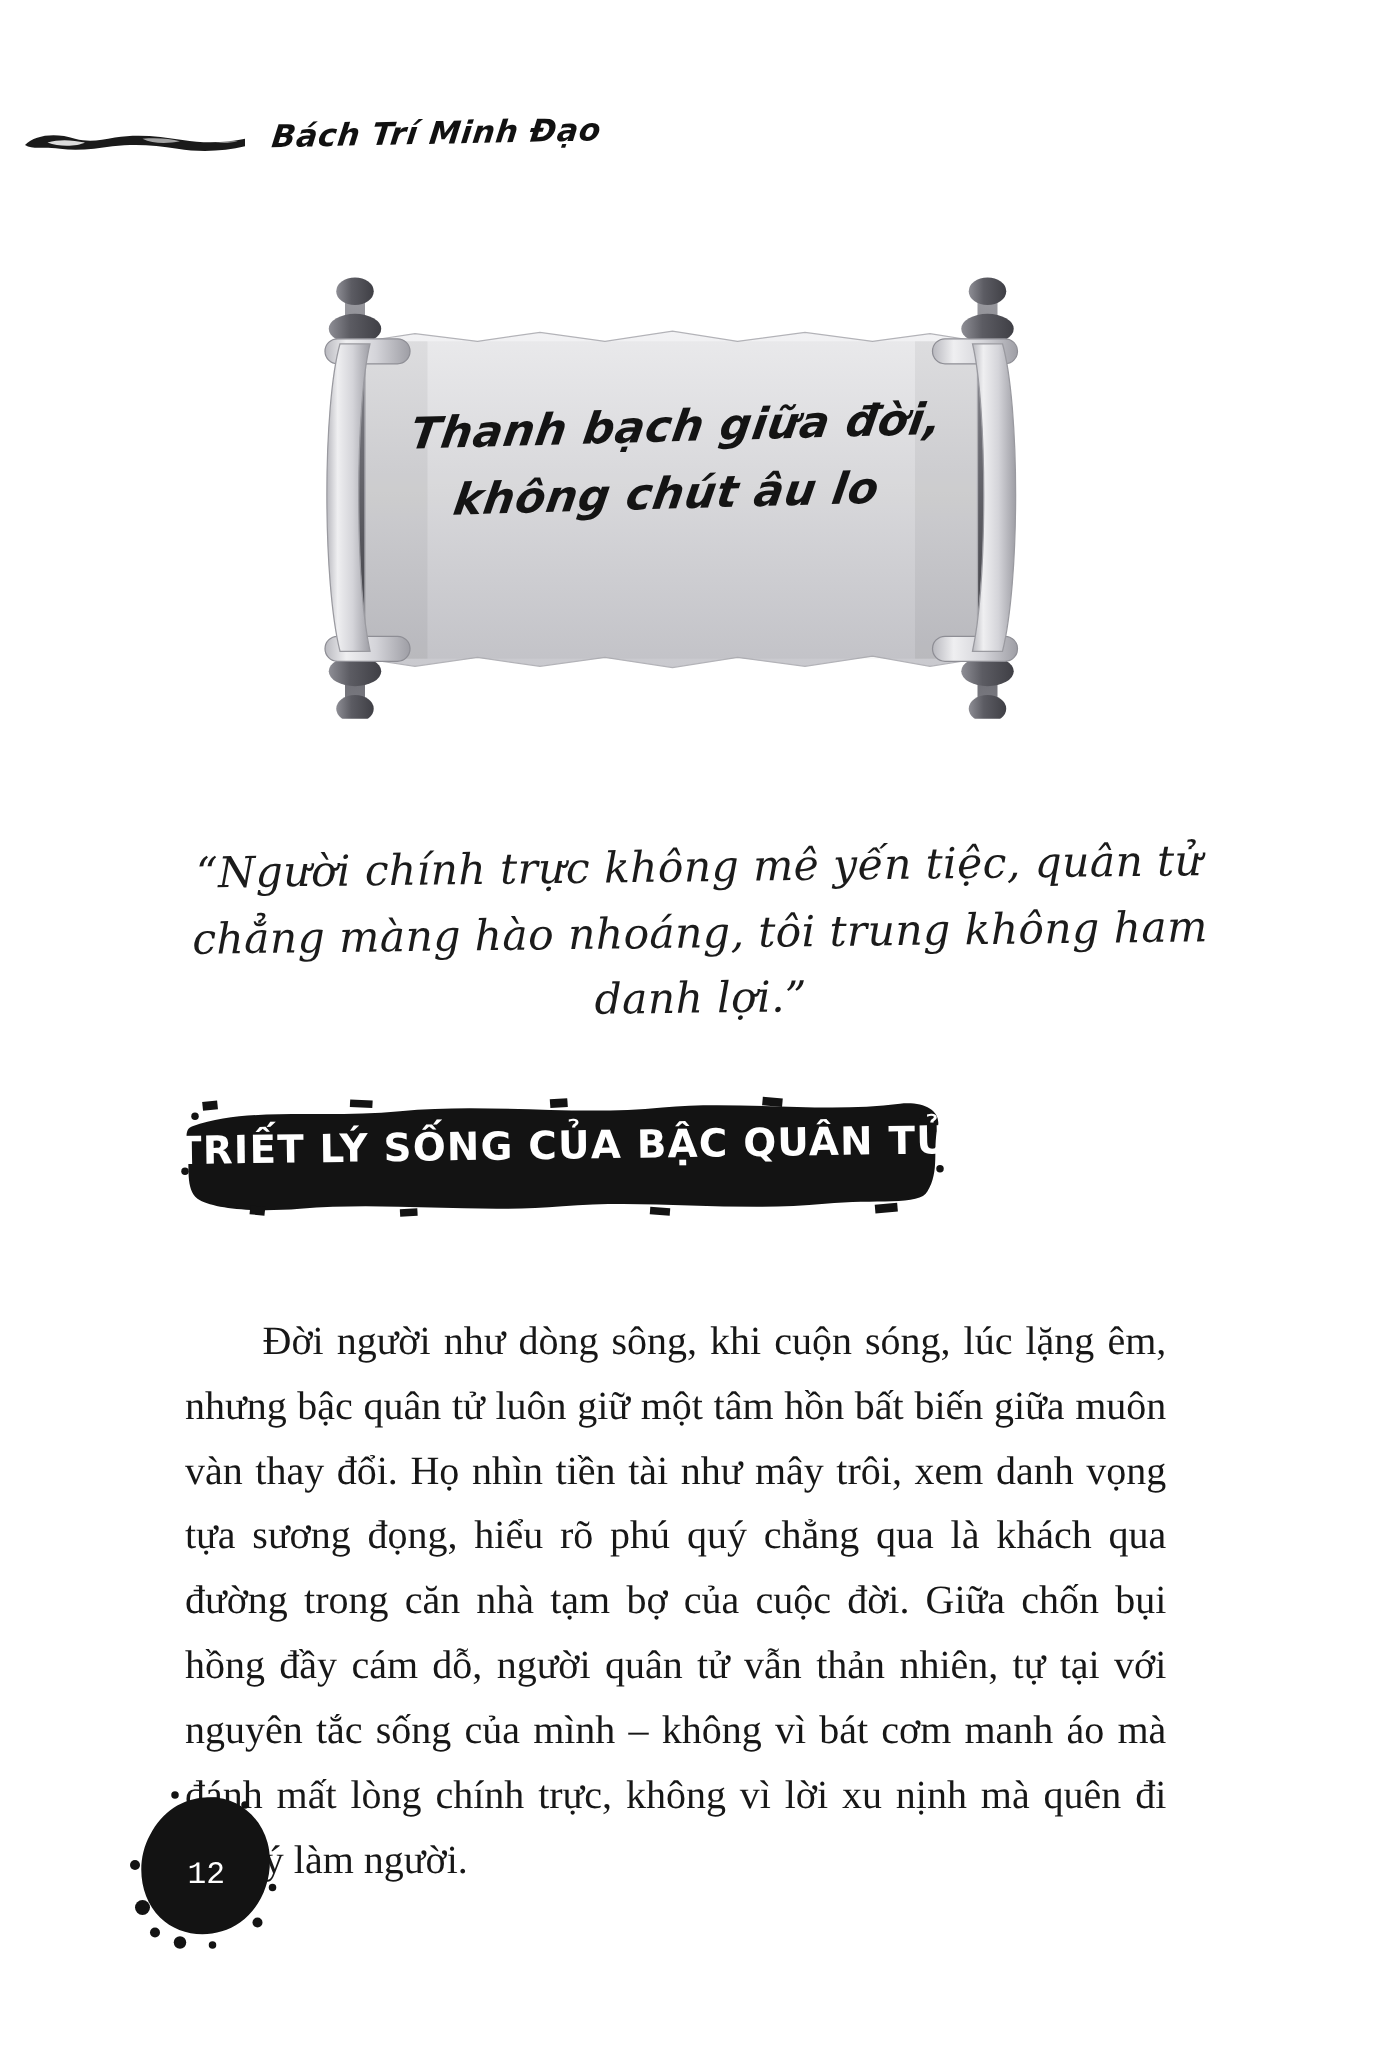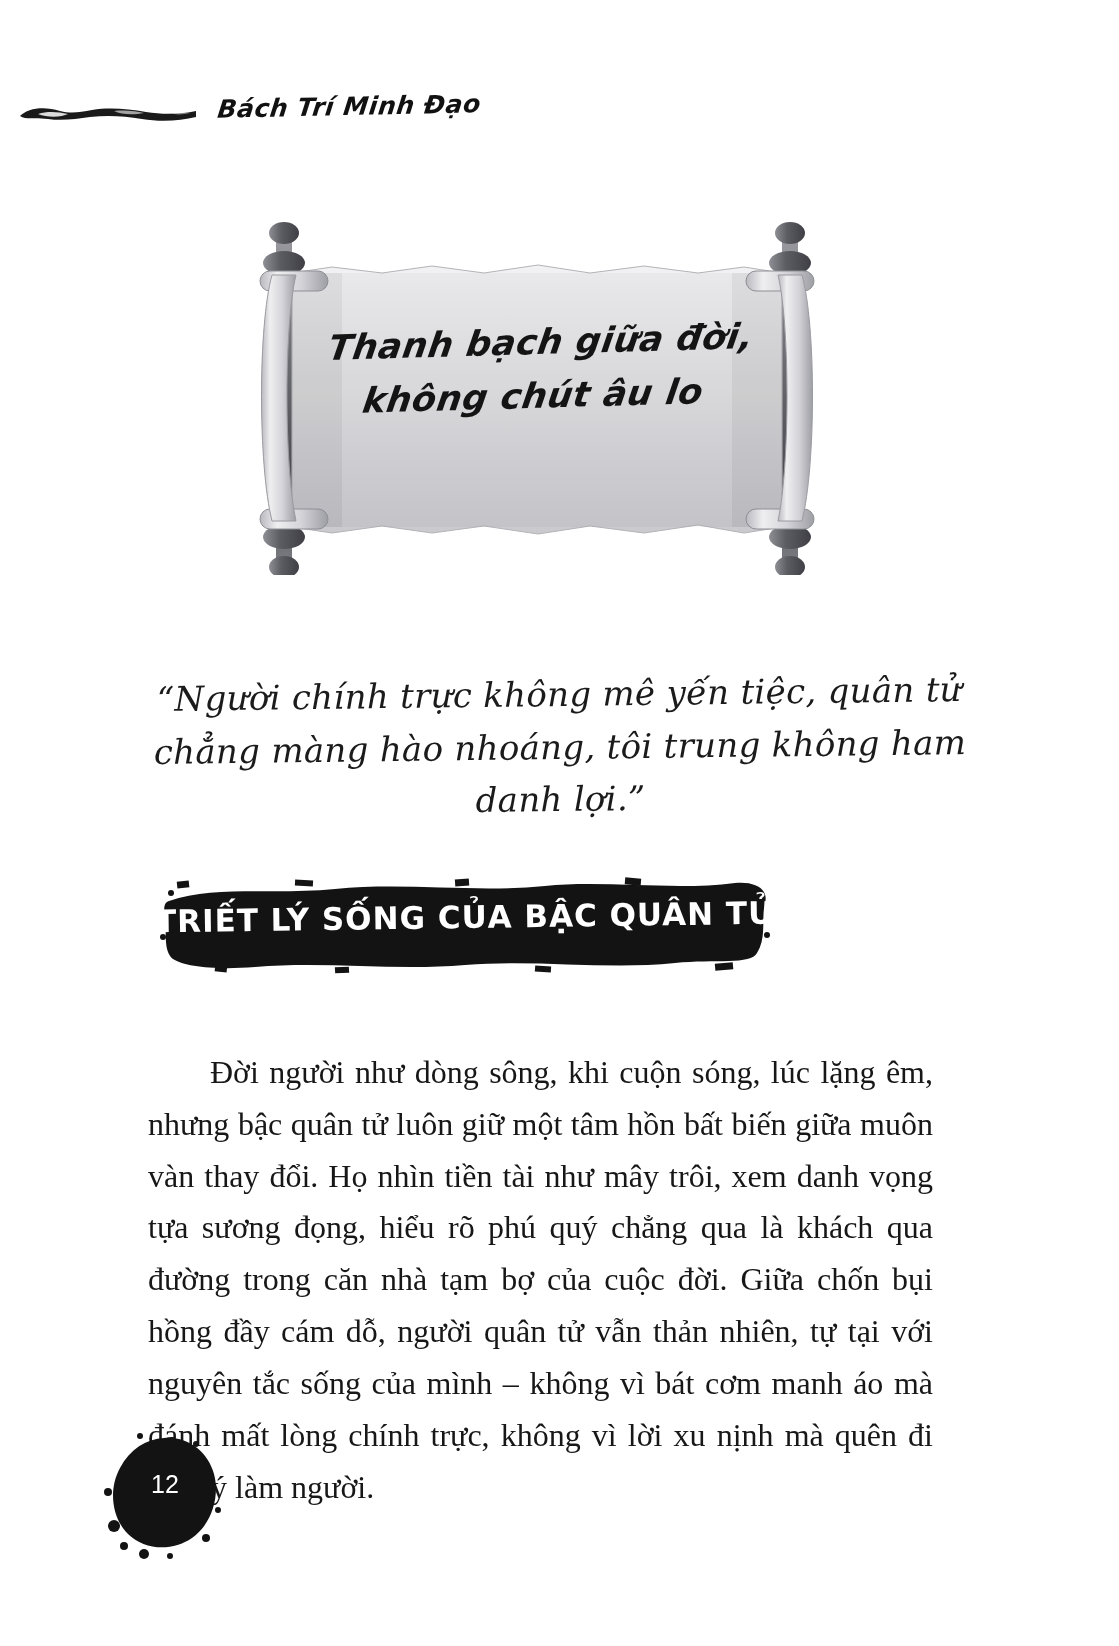--- a/index.html
+++ b/index.html
@@ -83,21 +83,21 @@
     font-size: 34px;
     line-height: 1.55;
     color: #1b1b1b;
     transform: rotate(-0.7deg);
   }
   .quote .ql { letter-spacing: 0.3px; }
 
   
   .heading-wrap {
     position: absolute;
-    left: 155px;
+    left: 140px;
     top: 875px;
     width: 620px;
     height: 100px;
   }
   .heading-wrap svg { display: block; }
   .heading-text {
     position: absolute;
     left: 0;
     top: 24px;
     width: 620px;
@@ -131,25 +131,25 @@
     position: absolute;
     left: 100px;
     top: 1430px;
     width: 130px;
     height: 130px;
   }
   .page-number-wrap svg { display: block; }
   .page-number {
     position: absolute;
     left: 0;
-    top: 40px;
+    top: 55px;
     width: 130px;
     text-align: center;
     color: #ffffff;
-    font-family: Liberation Sans, sans-serif;
+    font-family: Liberation Mono, monospace;
     font-size: 25px;
     pointer-events: none;
   }
 </style>
 </head>
 <body>
 
 <div class="page-header">
   <div class="brush-stroke">
     <svg width="180" height="26" viewBox="0 0 180 26">

